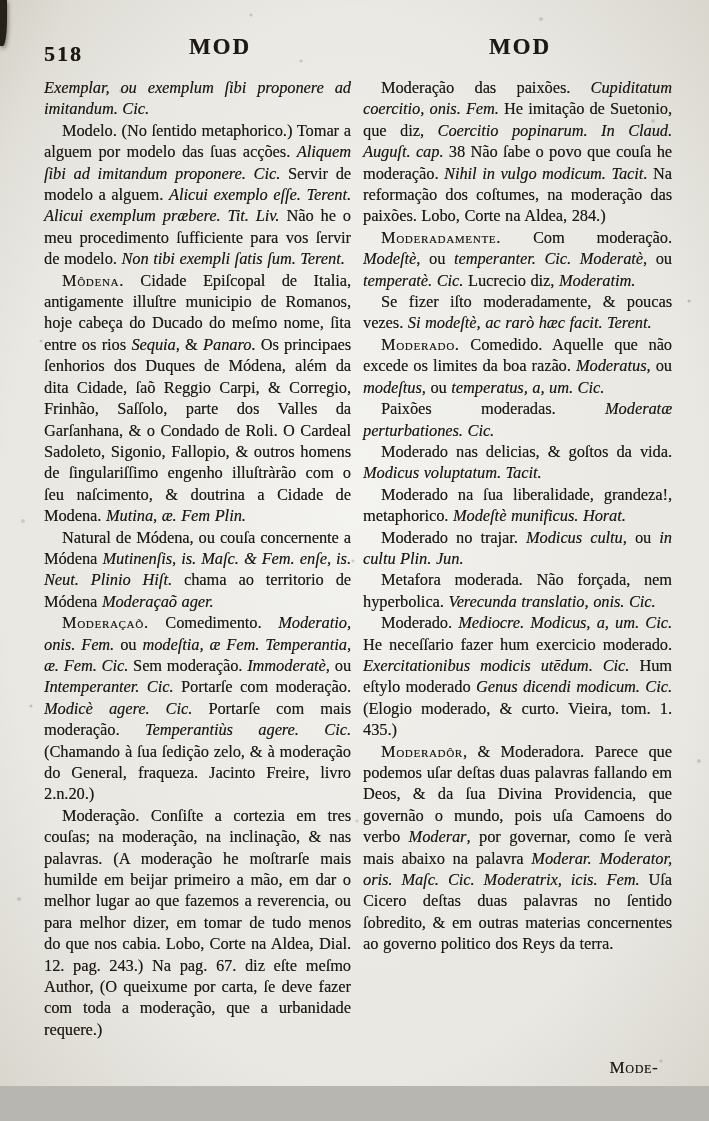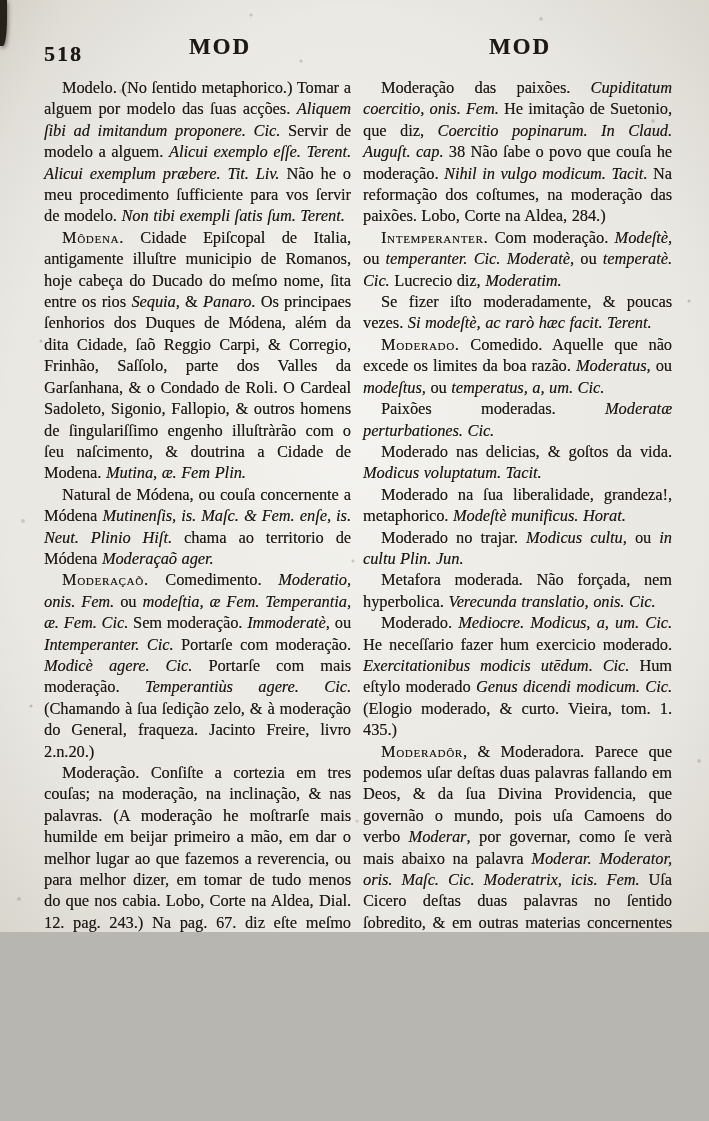--- a/index.html
+++ b/index.html
@@ -1,18 +1,18 @@
 <!DOCTYPE html>
 <html><head>
 <meta charset="utf-8">
 <style>
   html,body{margin:0;padding:0;background:#b8b6b0;}
   .page{
     position:relative;
-    width:709px;height:932px;
+    width:709px;height:1086px;
     background:#e9e8e3;
     background-image:
       linear-gradient(115deg, rgba(200,195,182,0.25) 0%, rgba(233,232,227,0) 6%),
       radial-gradient(ellipse at 50% 45%, rgba(255,255,252,0.5) 0%, rgba(233,232,227,0) 60%),
       radial-gradient(ellipse at 50% 50%, rgba(233,232,227,0) 70%, rgba(175,168,150,0.28) 100%);
     overflow:hidden;
     font-family:"Liberation Serif","DejaVu Serif",serif;
     color:#1d1813;
   }
   .page *{font-family:inherit;}
@@ -78,29 +78,30 @@
 
 <div class="page" style="background-color: rgb(233, 232, 227); color: rgb(29, 24, 19);">
   <div class="corner-mark"></div>
   <div class="specks"></div>
 
   <div class="pagenum">518</div>
   <div class="running-head left">MOD</div>
   <div class="running-head right">MOD</div>
 
   <div class="col col-left">
+      <p class="noindent"><span class="it">Exemplar, ou exemplum ſibi proponere ad imitandum. Cic.</span></p>
       <p><span>Modelo. (No ſentido metaphorico.) Tomar a alguem por modelo das ſuas acções. </span><span class="it">Aliquem ſibi ad imitandum proponere. Cic.</span><span> Servir de modelo a alguem. </span><span class="it">Alicui exemplo eſſe. Terent. Alicui exemplum præbere. Tit. Liv.</span><span> Não he o meu procedimento ſufficiente para vos ſervir de modelo. </span><span class="it">Non tibi exempli ſatis ſum. Terent.</span></p>
       <p><span class="sc">Môdena.</span><span> Cidade Epiſcopal de Italia, antigamente illuſtre municipio de Romanos, hoje cabeça do Ducado do meſmo nome, ſita entre os rios </span><span class="it">Sequia</span><span>, &amp; </span><span class="it">Panaro</span><span>. Os principaes ſenhorios dos Duques de Módena, além da dita Cidade, ſaõ Reggio Carpi, &amp; Corregio, Frinhão, Saſſolo, parte dos Valles da Garſanhana, &amp; o Condado de Roli. O Cardeal Sadoleto, Sigonio, Fallopio, &amp; outros homens de ſingulariſſimo engenho illuſtràrão com o ſeu naſcimento, &amp; doutrina a Cidade de Modena. </span><span class="it">Mutina, æ. Fem Plin.</span></p>
       <p><span>Natural de Módena, ou couſa concernente a Módena </span><span class="it">Mutinenſis, is. Maſc. &amp; Fem. enſe, is. Neut. Plinio Hiſt.</span><span> chama ao territorio de Módena </span><span class="it">Moderaçaõ ager.</span></p>
       <p><span class="sc">Moderaçaõ.</span><span> Comedimento. </span><span class="it">Moderatio, onis. Fem.</span><span> ou </span><span class="it">modeſtia, æ Fem. Temperantia, æ. Fem. Cic.</span><span> Sem moderação. </span><span class="it">Immoderatè</span><span>, ou </span><span class="it">Intemperanter. Cic.</span><span> Portarſe com moderação. </span><span class="it">Modicè agere. Cic.</span><span> Portarſe com mais moderação. </span><span class="it">Temperantiùs agere. Cic.</span><span> (Chamando à ſua ſedição zelo, &amp; à moderação do General, fraqueza. Jacinto Freire, livro 2.n.20.)</span></p>
       <p><span>Moderação. Conſiſte a cortezia em tres couſas; na moderação, na inclinação, &amp; nas palavras. (A moderação he moſtrarſe mais humilde em beijar primeiro a mão, em dar o melhor lugar ao que fazemos a reverencia, ou para melhor dizer, em tomar de tudo menos do que nos cabia. Lobo, Corte na Aldea, Dial. 12. pag. 243.) Na pag. 67. diz eſte meſmo Author, (O queixume por carta, ſe deve fazer com toda a moderação, que a urbanidade requere.)</span></p>
     </div>
   <div class="col col-right">
       <p><span>Moderação das paixões. </span><span class="it">Cupiditatum coercitio, onis. Fem.</span><span> He imitação de Suetonio, que diz, </span><span class="it">Coercitio popinarum. In Claud. Auguſt. cap.</span><span> 38 Não ſabe o povo que couſa he moderação. </span><span class="it">Nihil in vulgo modicum. Tacit.</span><span> Na reformação dos coſtumes, na moderação das paixões. Lobo, Corte na Aldea, 284.)</span></p>
-      <p><span class="sc">Intemperanter.</span><span> Com moderação. </span><span class="it">Modeſtè</span><span>, ou </span><span class="it">temperanter. Cic. Moderatè</span><span>, ou </span><span class="it">temperatè. Cic.</span><span> Lucrecio diz, </span><span class="it">Moderatim.</span></p>
+      <p><span class="sc">Moderadamente.</span><span> Com moderação. </span><span class="it">Modeſtè</span><span>, ou </span><span class="it">temperanter. Cic. Moderatè</span><span>, ou </span><span class="it">temperatè. Cic.</span><span> Lucrecio diz, </span><span class="it">Moderatim.</span></p>
       <p><span>Se fizer iſto moderadamente, &amp; poucas vezes. </span><span class="it">Si modeſtè, ac rarò hæc facit. Terent.</span></p>
       <p><span class="sc">Moderado.</span><span> Comedido. Aquelle que não excede os limites da boa razão. </span><span class="it">Moderatus</span><span>, ou </span><span class="it">modeſtus</span><span>, ou </span><span class="it">temperatus, a, um. Cic.</span></p>
       <p><span>Paixões moderadas. </span><span class="it">Moderatæ perturbationes. Cic.</span></p>
       <p><span>Moderado nas delicias, &amp; goſtos da vida. </span><span class="it">Modicus voluptatum. Tacit.</span></p>
       <p><span>Moderado na ſua liberalidade, grandeza!, metaphorico. </span><span class="it">Modeſtè munificus. Horat.</span></p>
       <p><span>Moderado no trajar. </span><span class="it">Modicus cultu</span><span>, ou </span><span class="it">in cultu Plin. Jun.</span></p>
       <p><span>Metafora moderada. Não forçada, nem hyperbolica. </span><span class="it">Verecunda translatio, onis. Cic.</span></p>
       <p><span>Moderado. </span><span class="it">Mediocre. Modicus, a, um. Cic.</span><span> He neceſſario fazer hum exercicio moderado. </span><span class="it">Exercitationibus modicis utēdum. Cic.</span><span> Hum eſtylo moderado </span><span class="it">Genus dicendi modicum. Cic.</span><span> (Elogio moderado, &amp; curto. Vieira, tom. 1. 435.)</span></p>
       <p><span class="sc">Moderadôr</span><span>, &amp; Moderadora. Parece que podemos uſar deſtas duas palavras fallando em Deos, &amp; da ſua Divina Providencia, que governão o mundo, pois uſa Camoens do verbo </span><span class="it">Moderar</span><span>, por governar, como ſe verà mais abaixo na palavra </span><span class="it">Moderar. Moderator, oris. Maſc. Cic. Moderatrix, icis. Fem.</span><span> Uſa Cicero deſtas duas palavras no ſentido ſobredito, &amp; em outras materias concernentes ao governo politico dos Reys da terra.</span></p>
     </div>

